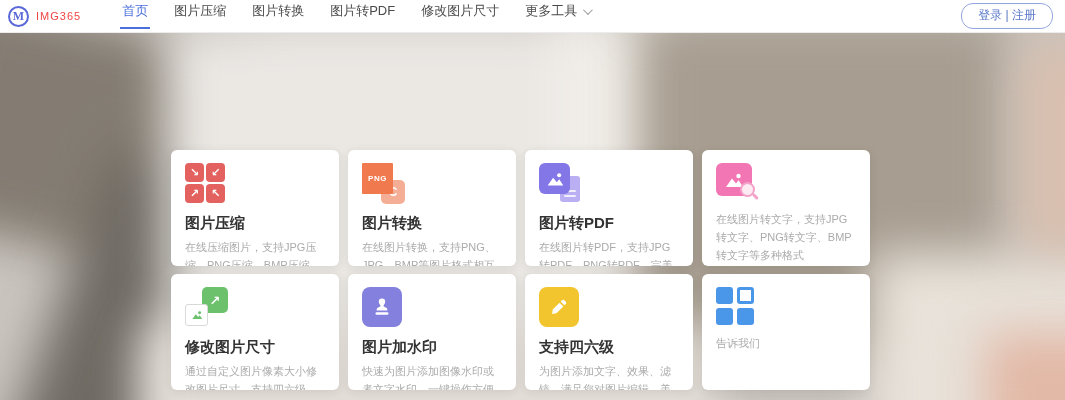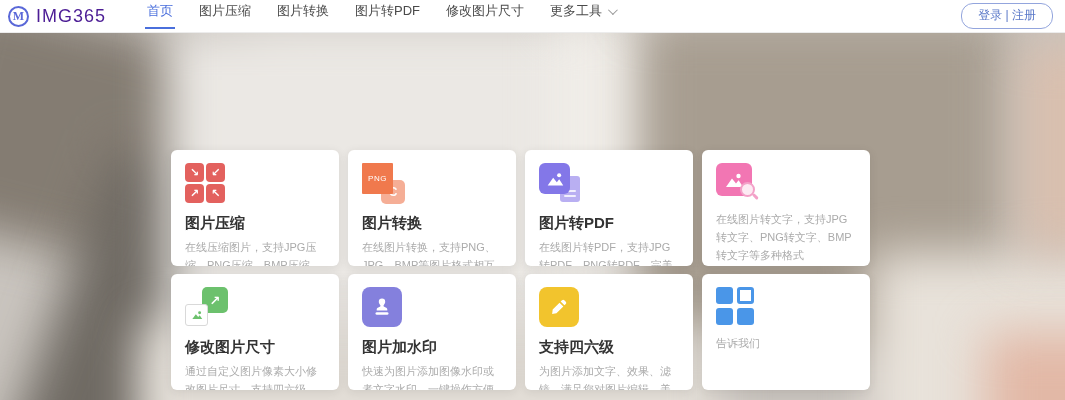--- a/index.html
+++ b/index.html
@@ -12,21 +12,21 @@
     background: #fff; border-bottom: 1px solid #ececec;
     display: flex; align-items: center; padding: 0 12px 0 8px; z-index: 30;
   }
   .brand { display: flex; align-items: center; gap: 7px; margin-right: 28px; cursor: pointer; }
   .logo-circle {
     width: 21px; height: 21px; border: 2px solid #5a68d8; border-radius: 50%;
     display: flex; align-items: center; justify-content: center;
     color: #5a68d8; font-family: "Liberation Serif", serif; font-weight: bold; font-size: 12px;
     background: #fff;
   }
-  .brand-name { font-size: 18px; color: #4c1d95; letter-spacing: 1px; }
+  .brand-name { font-size: 11px; color: #ef4444; letter-spacing: 1px; }
   .nav { display: flex; height: 41px; }
   .nav-item {
     font-size: 13px; color: #4a4a4a; padding: 0 2px; margin: 0 11px;
     display: flex; align-items: center; height: 33px; cursor: pointer;
     border-bottom: 2px solid transparent;
   }
   .nav-item.active { color: #4a6fdc; border-bottom-color: #4a6fdc; }
   .chevron-down {
     width: 7px; height: 7px; border-right: 1.5px solid #9a9a9a; border-bottom: 1.5px solid #9a9a9a;
     transform: rotate(45deg) translateY(-2px); margin-left: 6px; display: inline-block;
@@ -77,21 +77,21 @@
   }
 
   
   .ic-convert-back {
     position: absolute; left: 19px; top: 17px; width: 24px; height: 24px;
     background: #f5ae96; border-radius: 5px; color: rgba(255,255,255,0.95);
     font-size: 12px; font-weight: bold; display: flex; align-items: center; justify-content: center;
   }
   .ic-convert-front {
     position: absolute; left: 0; top: 0; width: 31px; height: 31px;
-    background: #f0794d; border-radius: 1px; color: #fff; font-size: 8px; font-weight: normal;
+    background: #f0794d; border-radius: 1px; color: #fff; font-size: 8px; font-weight: bold;
     display: flex; align-items: center; justify-content: center; letter-spacing: .5px;
   }
 
   
   .ic-pdf-back {
     position: absolute; left: 21px; top: 13px; width: 20px; height: 26px;
     background: #b9aff2; border-radius: 3px;
   }
   .ic-pdf-back i { position: absolute; left: 4px; right: 4px; height: 2px; background: #ffffffcc; border-radius: 1px; }
   .ic-pdf-back i:nth-child(1) { top: 14px; }

